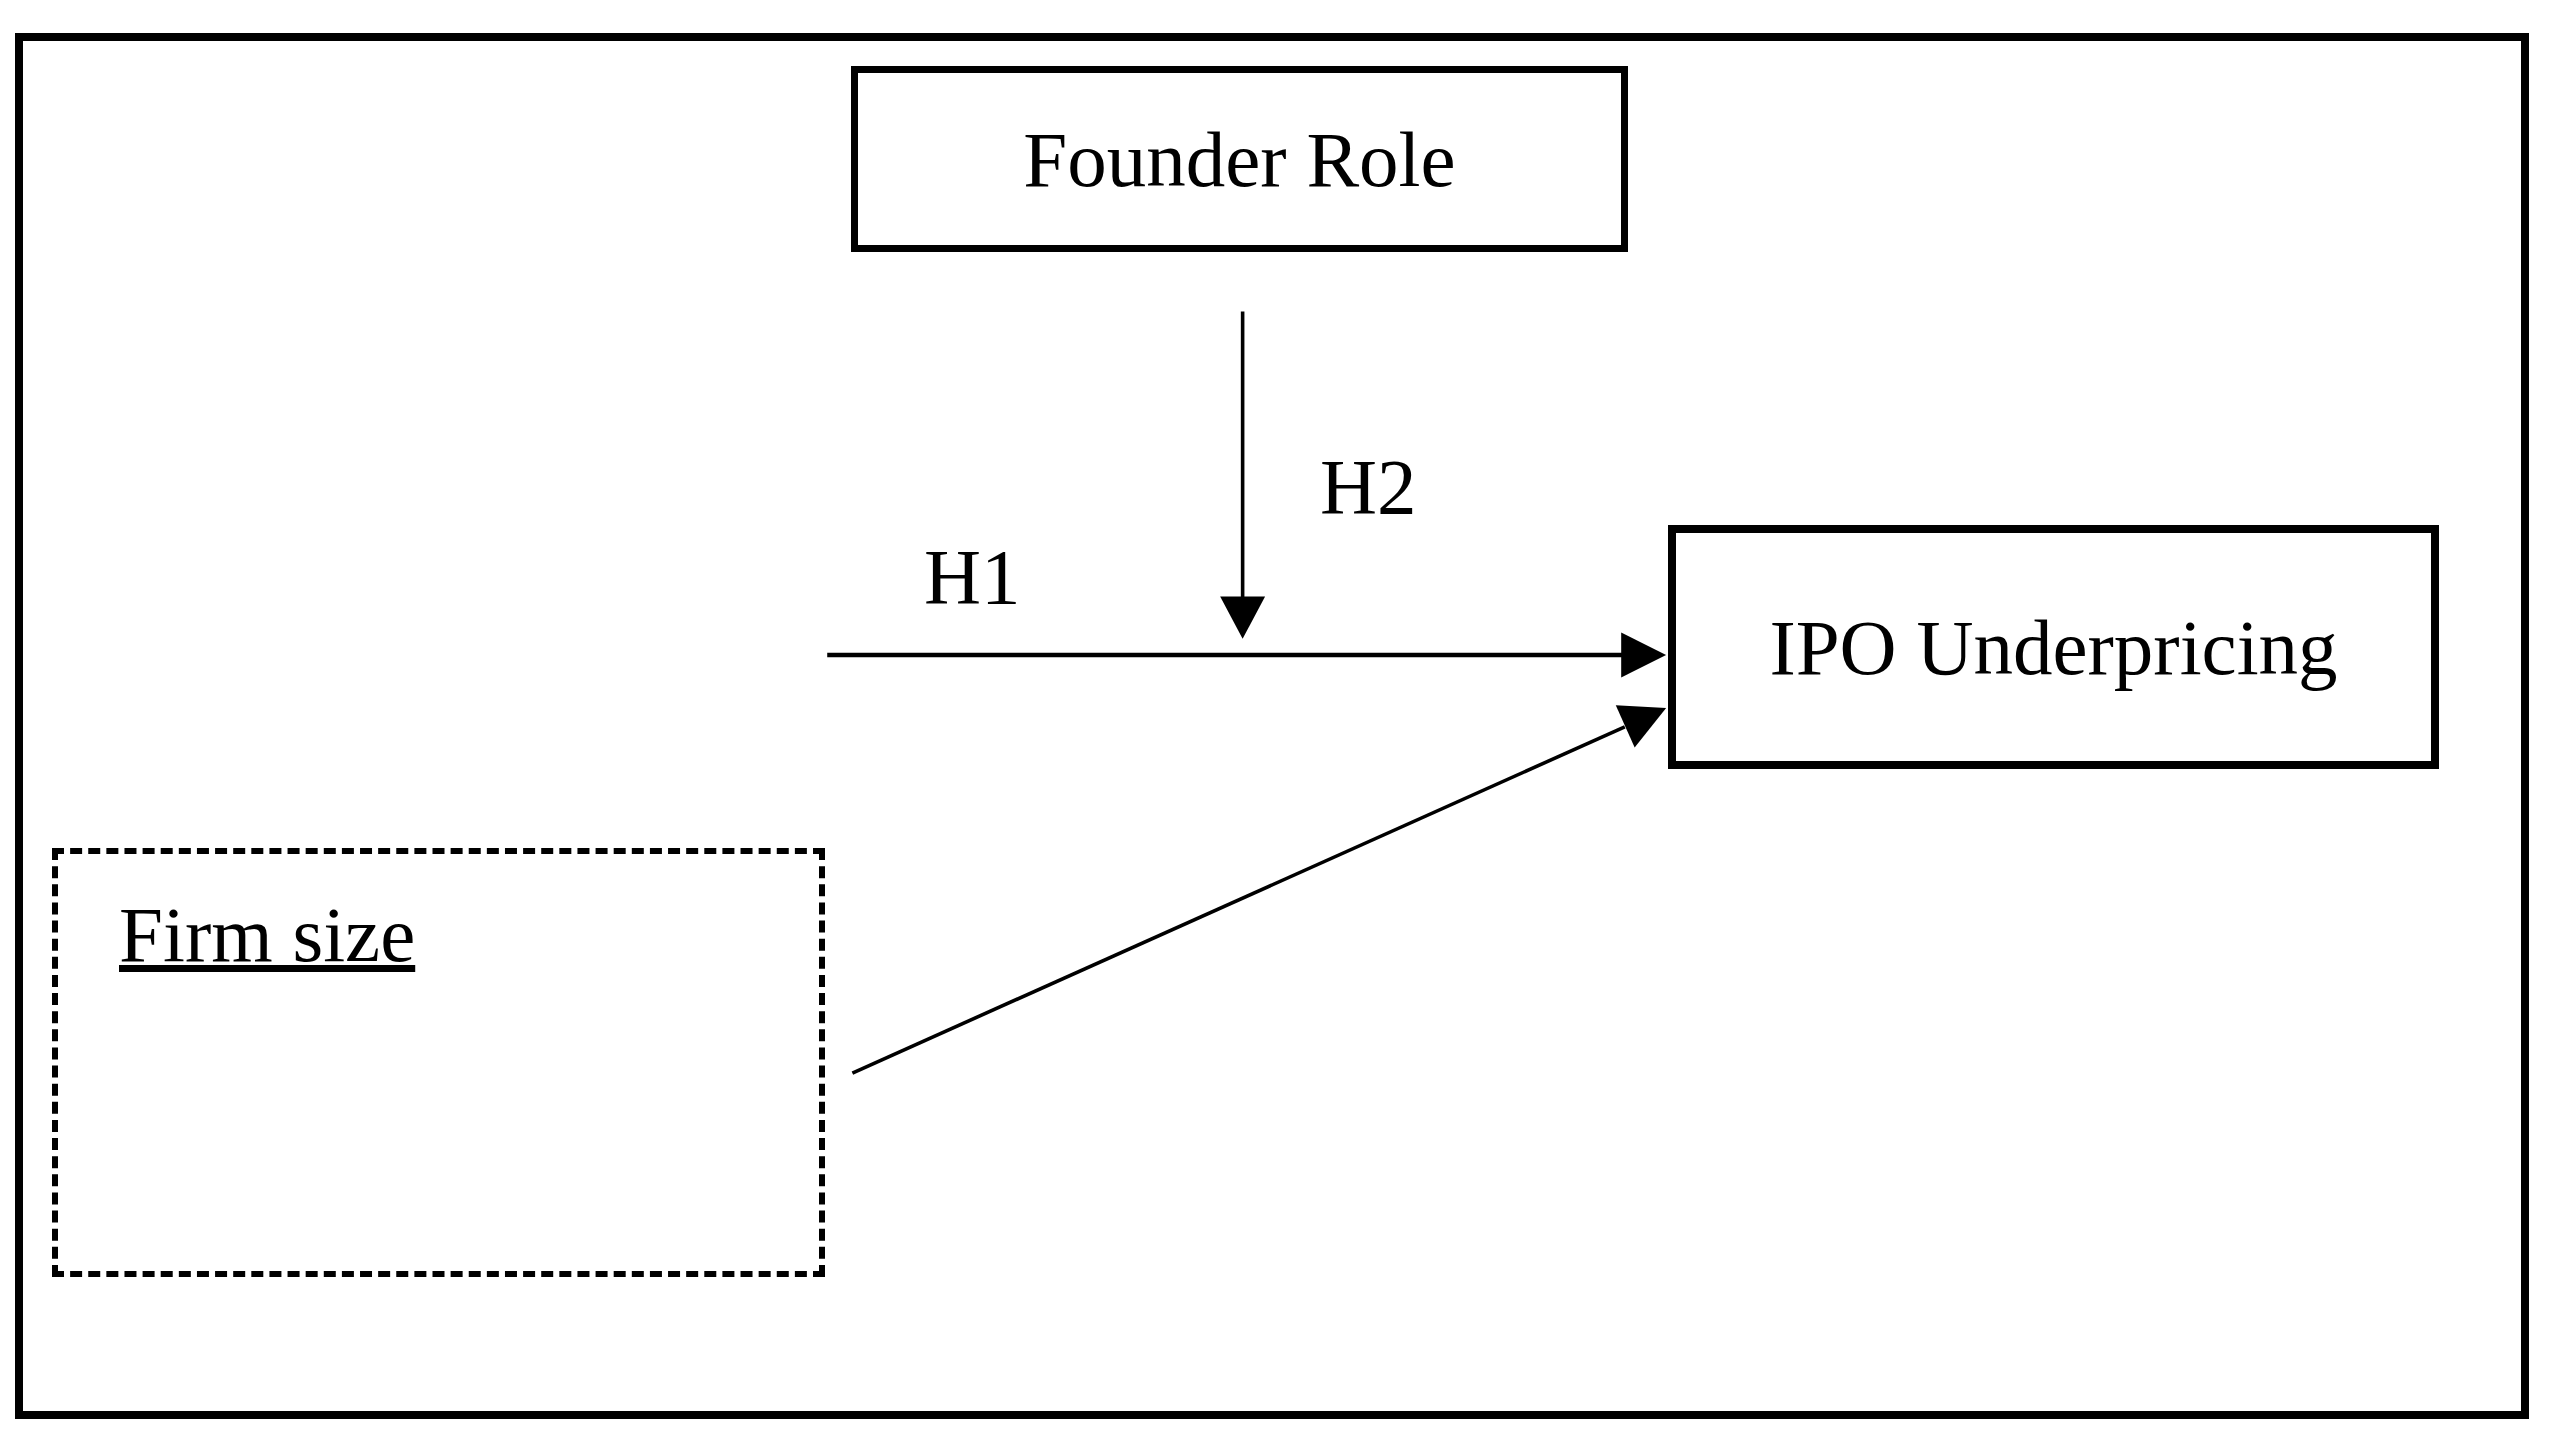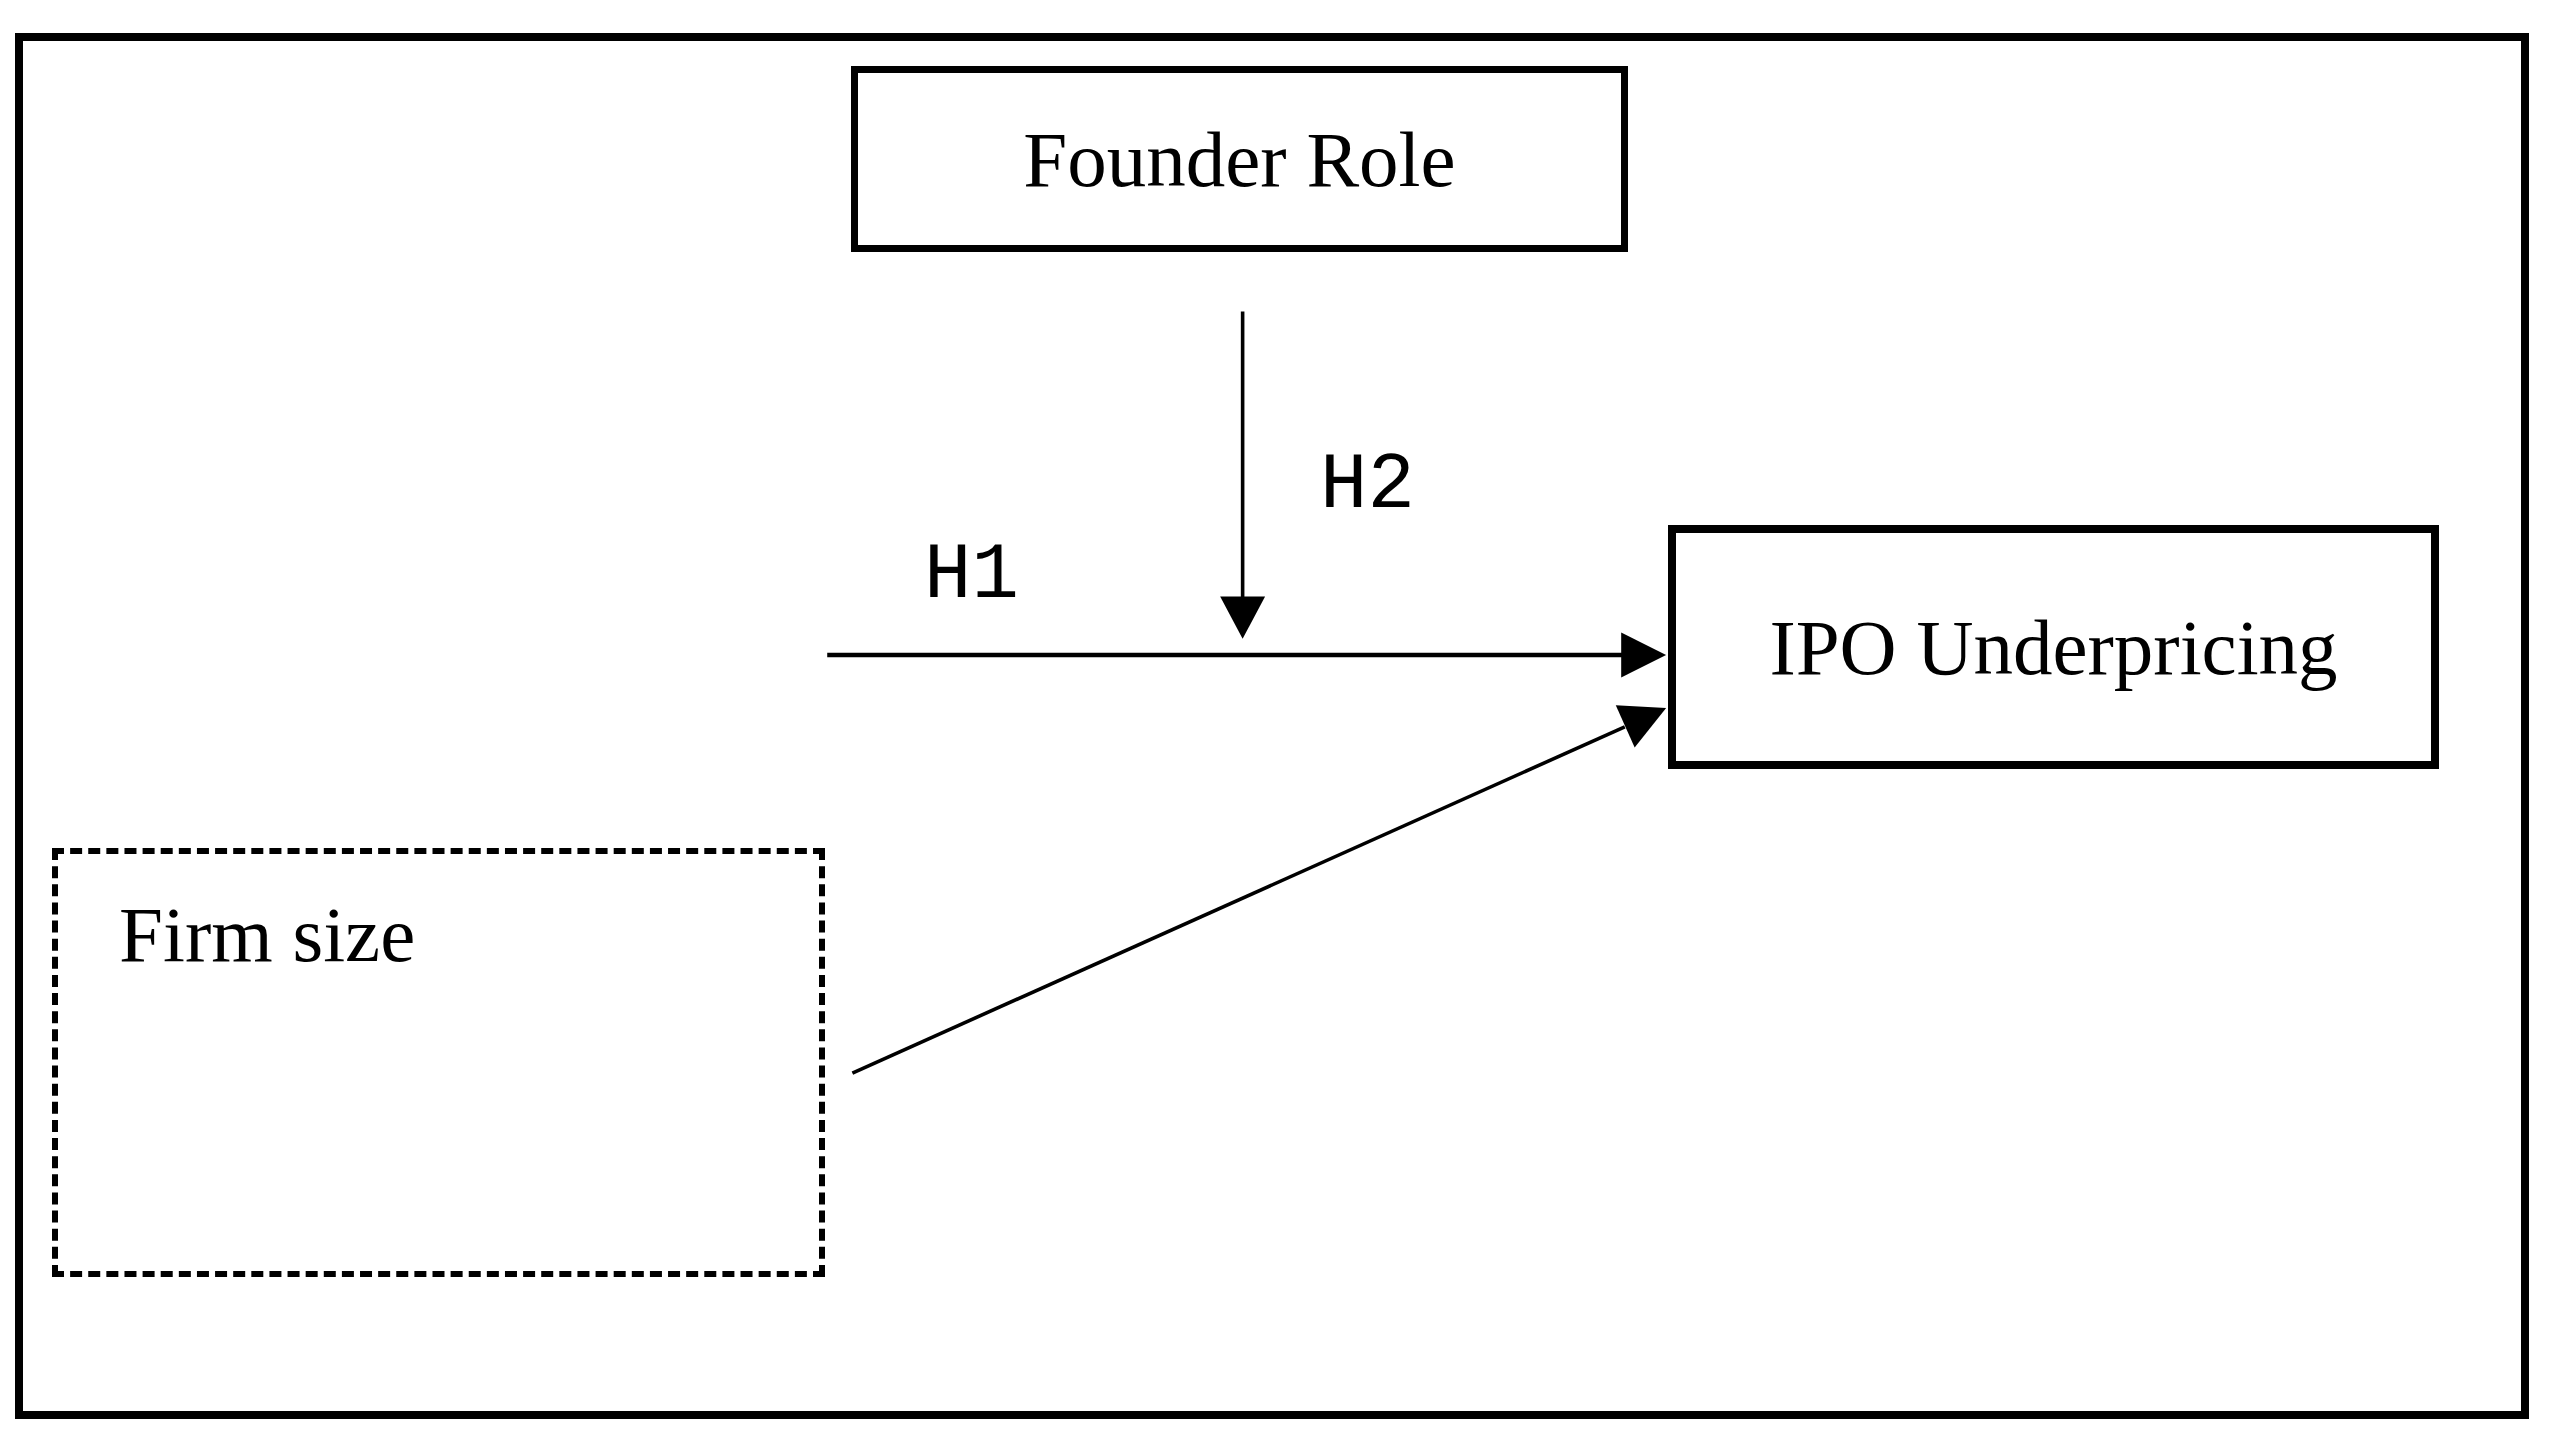--- a/index.html
+++ b/index.html
@@ -67,31 +67,31 @@
   }
   .box-controls {
     left: 52px;
     top: 848px;
     width: 773px;
     height: 429px;
     border: 6.3px dashed #000000;
     display: block;
     padding: 25px 0 0 61px;
     font-size: 79px;
+    text-decoration: underline;
   }
   .ctrl-line {
     line-height: 112px;
     white-space: nowrap;
   }
   .arrow-label {
     position: absolute;
     font-size: 79px;
     line-height: 79px;
     white-space: nowrap;
-    font-family: Liberation Mono, monospace;
   }
   .label-h1 {
     left: 924px;
     top: 537px;
   }
   .label-h2 {
     left: 1320px;
     top: 447px;
   }
 </style>

